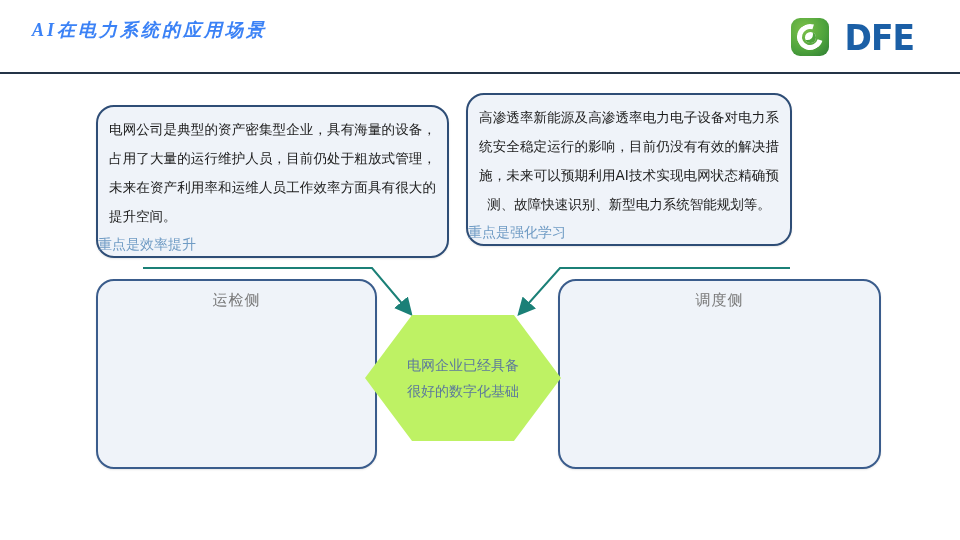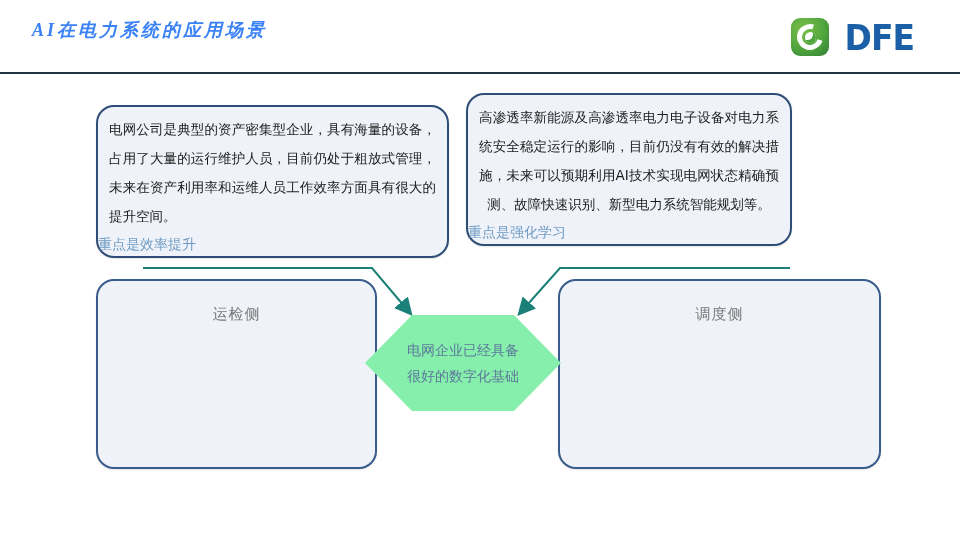--- a/index.html
+++ b/index.html
@@ -130,43 +130,43 @@
     font-size: 14px;
     color: #6F9BC4;
     text-align: left;
     line-height: 26px;
   }
   .side-head {
     font-family: "DejaVu Sans", sans-serif;
     font-size: 15px;
     color: #777777;
     text-align: center;
-    padding-top: 24px;
+    padding-top: 10px;
     letter-spacing: 1px;
   }
   .side-body {
     font-family: "DejaVu Sans", sans-serif;
     font-size: 13px;
     line-height: 27px;
     color: #1B1B1B;
     padding: 4px 13px 0 13px;
   }
 
   
   #box-top-left   { left: 96px;  top: 31px;  width: 353px; height: 153px; }
   #box-top-right  { left: 466px; top: 19px;  width: 326px; height: 153px; }
   #box-bot-left   { left: 96px;  top: 205px; width: 281px; height: 190px; }
   #box-bot-right  { left: 558px; top: 205px; width: 323px; height: 190px; }
 
   
   #hexagon {
     position: absolute;
     left: 365px; top: 241px;
-    width: 196px; height: 96px;
-    background: #86efac;
+    width: 196px; height: 126px;
+    background: #bef264;
     clip-path: polygon(24% 0%, 76% 0%, 100% 50%, 76% 100%, 24% 100%, 0% 50%);
     display: flex;
     align-items: center;
     justify-content: center;
   }
   #hexagon-label {
     font-family: "DejaVu Sans", sans-serif;
     font-size: 14px;
     line-height: 26px;
     color: #5D7A9B;

